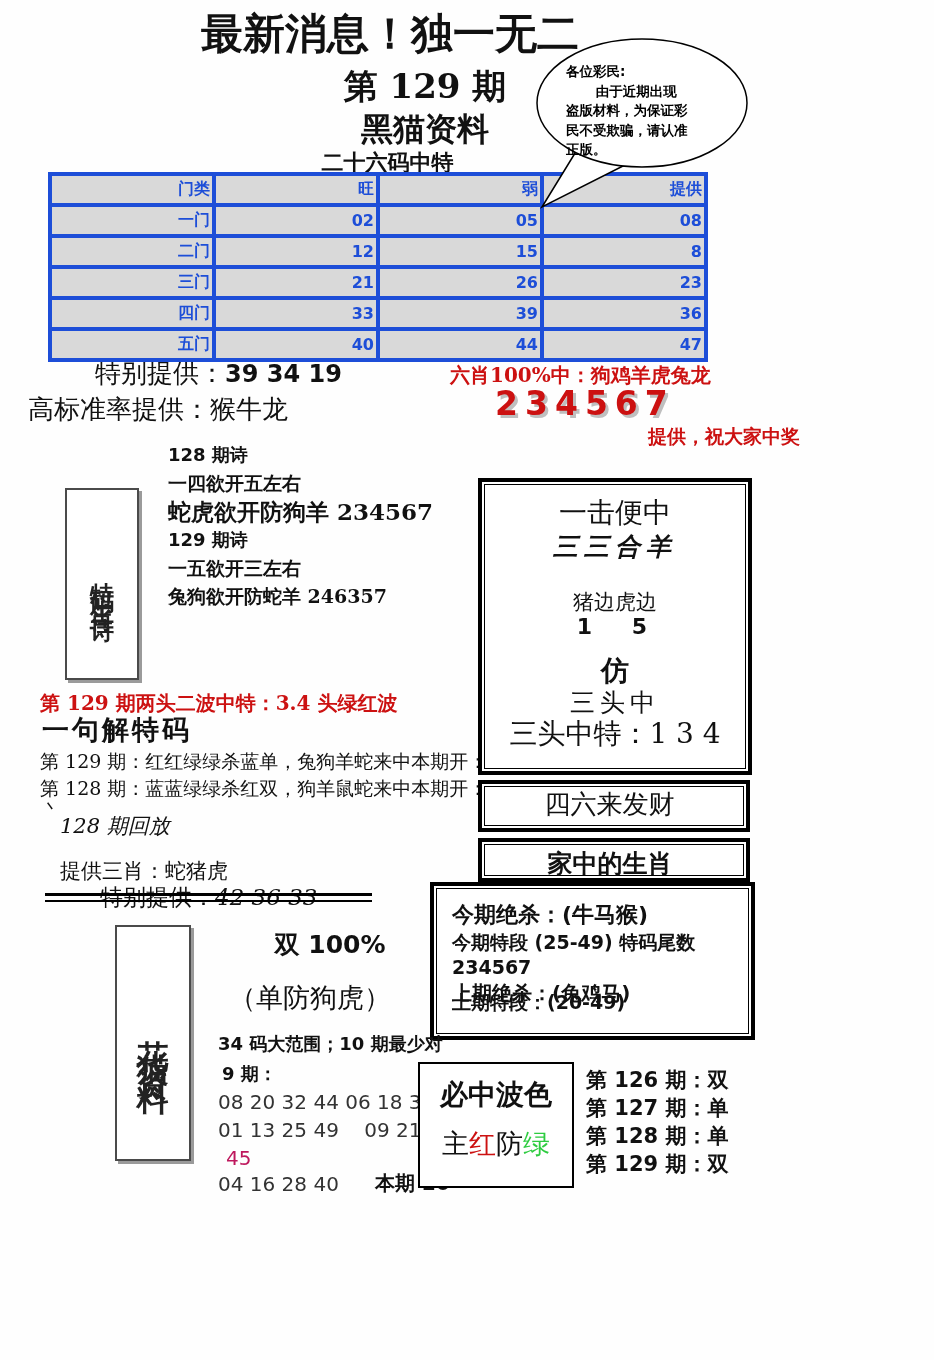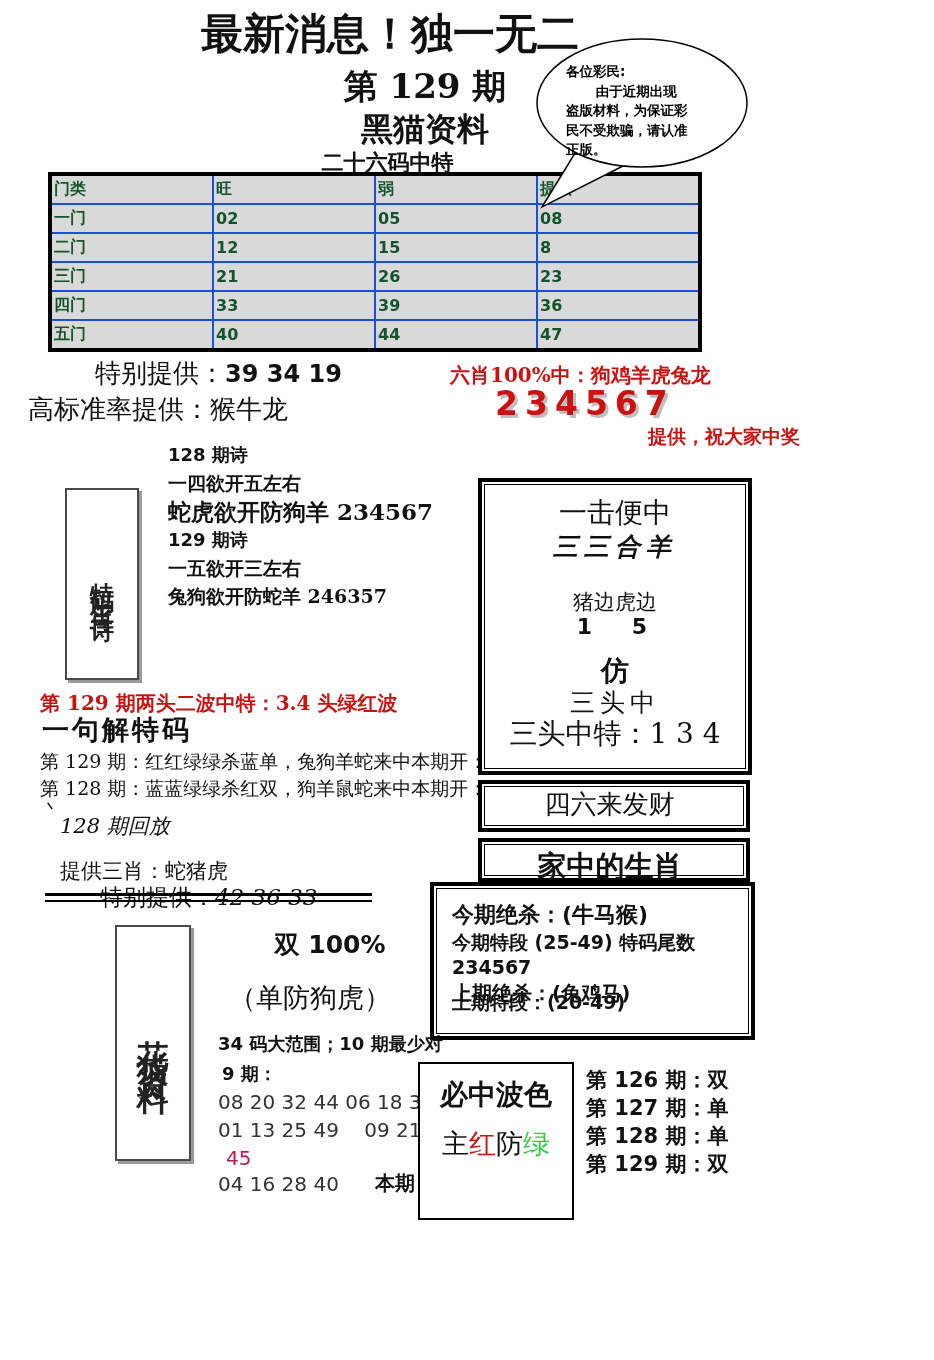--- a/index.html
+++ b/index.html
@@ -8,22 +8,22 @@
   .abs{position:absolute;}
   .serif{font-family:"DejaVu Serif",serif;}
   .sans{font-family:"DejaVu Sans",sans-serif;}
   .bold{font-weight:bold;}
   .italic{font-style:italic;}
   .red{color:#cc1111;}
   .green{color:#2ecc40;}
   .center{text-align:center;}
   
   .info-table{position:absolute;left:48px;top:172px;border-collapse:collapse;border:4px solid #000;z-index:1;}
-  .info-table td{width:156px;height:25px;background:#d9d9d9;border:2px solid #1d4ed8;
-                 text-align:left;font:bold 16px "DejaVu Sans",sans-serif;color:#14532d;padding:1px 2px;}
+  .info-table td{width:156px;height:25px;background:#d9d9d9;border:4px solid #1d4ed8;
+                 text-align:right;font:bold 16px "DejaVu Sans",sans-serif;color:#1d4ed8;padding:1px 2px;}
   
   .dbox{position:absolute;border:4px solid #000;background:#fff;box-sizing:border-box;}
   .dbox::before{content:"";position:absolute;inset:2px;border:1px solid #000;pointer-events:none;}
   
   .vbox{position:absolute;border:2px solid #4a4a4a;box-shadow:3px 3px 0 #9a9a9a;background:#fff;
         display:flex;align-items:center;justify-content:center;box-sizing:border-box;}
   .vtext{writing-mode:vertical-rl;text-orientation:upright;font-family:"DejaVu Serif",serif;font-weight:bold;color:#222;}
   .hr2{position:absolute;border-top:3px solid #000;border-bottom:2px solid #000;height:4px;}
   .pre{white-space:pre;}
   .shadow234{text-shadow:3px 3px 0 #bfbfbf;}
@@ -141,21 +141,21 @@
     <div class="center serif bold" style="position:absolute;left:0;right:0;top:170px;font-size:28px;">仿</div>
     <div class="center serif" style="position:absolute;left:0;right:0;top:204px;font-size:25px;letter-spacing:5px;">三头中</div>
     <div class="center serif" style="position:absolute;left:0;right:0;top:233px;font-size:28px;">三头中特：1 3 4</div>
   </div>
 
   <div class="dbox" style="left:478px;top:780px;width:272px;height:52px;">
     <div class="center serif" style="position:absolute;left:0;right:20px;top:3px;font-size:26px;padding-left:11px;">四六来发财</div>
   </div>
 
   <div class="dbox" style="left:478px;top:838px;width:272px;height:44px;">
-    <div class="center serif bold" style="position:absolute;left:0;right:8px;top:5px;font-size:29px;">家中的生肖</div>
+    <div class="center serif bold" style="position:absolute;left:0;right:8px;top:5px;font-size:25px;">家中的生肖</div>
   </div>
 
   <div class="dbox" style="left:430px;top:882px;width:325px;height:158px;">
     <div class="sans bold" style="position:absolute;left:18px;top:14px;font-size:22px;">今期绝杀：(牛马猴)</div>
     <div class="sans bold" style="position:absolute;left:18px;top:44px;font-size:19px;">今期特段 (25-49) 特码尾数 234567</div>
     <div class="sans bold" style="position:absolute;left:18px;top:74px;font-size:20px;margin-top:20px;">上期绝杀：(兔鸡马)</div>
     <div class="sans bold" style="position:absolute;left:18px;top:104px;font-size:19px;">上期特段：(20-49)</div>
   </div>
 
   <div class="vbox" style="left:115px;top:925px;width:76px;height:236px;">
@@ -165,21 +165,21 @@
   <div class="abs sans bold" style="left:240px;top:928px;width:180px;text-align:center;font-size:25px;">双 100%</div>
   <div class="abs serif" style="left:205px;top:980px;width:210px;text-align:center;font-size:27px;">（单防狗虎）</div>
   <div class="abs sans bold" style="left:218px;top:1032px;font-size:18px;">34 码大范围；10 期最少对</div>
   <div class="abs sans bold" style="left:222px;top:1062px;font-size:18px;">9 期：</div>
   <div class="abs sans" style="left:218px;top:1090px;font-size:20px;color:#333;">08 20 32 44 06 18 30 42</div>
   <div class="abs sans pre" style="left:218px;top:1118px;font-size:20px;color:#333;">01 13 25 49    09 21 33</div>
   <div class="abs sans" style="left:226px;top:1146px;font-size:20px;color:#be185d;">45</div>
   <div class="abs sans" style="left:218px;top:1172px;font-size:20px;color:#333;">04 16 28 40</div>
   <div class="abs sans bold" style="left:375px;top:1170px;font-size:20px;">本期 20</div>
 
-  <div class="abs" style="left:418px;top:1062px;width:156px;height:158px;border:2px solid #000;background:#fff;box-sizing:border-box;">
+  <div class="abs" style="left:418px;top:1062px;width:156px;height:126px;border:2px solid #000;background:#fff;box-sizing:border-box;">
     <div class="center serif bold" style="position:absolute;left:0;right:0;top:12px;font-size:28px;">必中波色</div>
     <div class="center serif" style="position:absolute;left:0;right:0;top:62px;font-size:27px;">
       <span>主</span><span class="red">红</span><span>防</span><span class="green">绿</span>
     </div>
   </div>
 
   <div class="abs" style="left:586px;top:1066px;font-size:21px;line-height:28px;">
     <div class="sans bold">
       <span>第 126 期：</span><span>双</span>
     </div>

